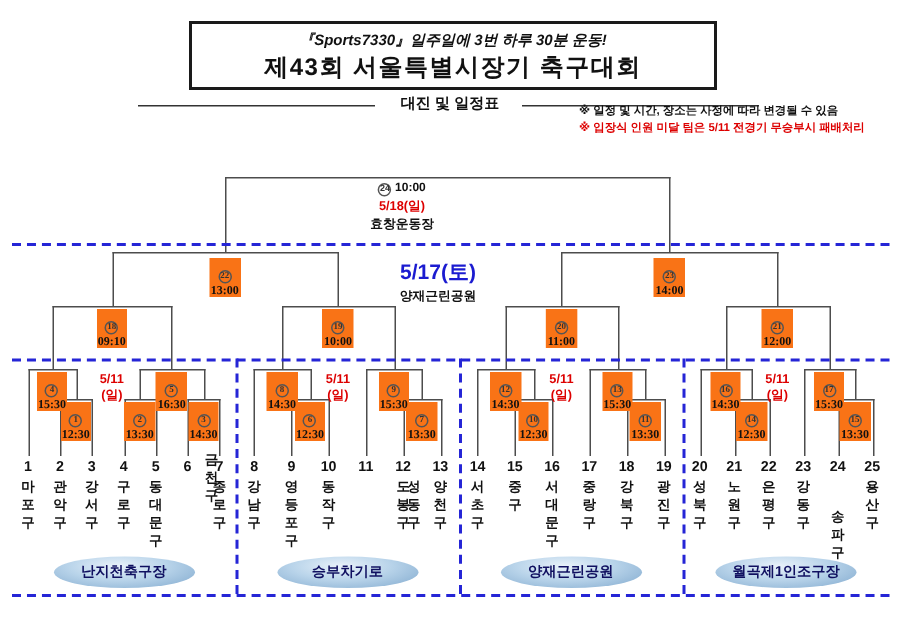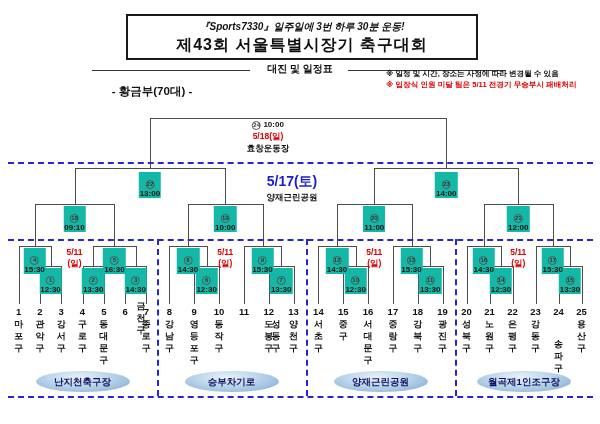--- a/index.html
+++ b/index.html
@@ -14,21 +14,21 @@
   .subrule{position:absolute;height:1px;background:#333;top:70px;width:158px;}
   .subrule.l{left:92px}.subrule.r{left:348px}
   .division{position:absolute;left:152px;top:84px;transform:translateX(-50%);
             font-size:11.5px;font-weight:700;}
   .notes{position:absolute;left:386px;top:69px;font-size:7.6px;font-weight:700;line-height:10.5px;white-space:nowrap;}
   .note-red{color:#dd0000;}
   .ln{position:absolute;background:#4d4d4d;}
   .dash-h{position:absolute;height:0;border-top:2px dashed #2525d6;}
   .dash-v{position:absolute;width:0;border-left:2px dashed #2525d6;}
   .mlabel{position:absolute;transform:translateX(-50%);text-align:center;line-height:1.1;
-          background:#14b8a6;padding:0 1px;white-space:nowrap;}
+          background:#f97316;padding:0 1px;white-space:nowrap;font-family:Liberation Serif, serif;}
   .cnum{display:inline-block;width:9px;height:9px;box-sizing:border-box;border:1px solid #555;
         border-radius:50%;font-size:6px;font-weight:700;line-height:7px;text-align:center;color:#333;}
   .mtime{font-size:8px;font-weight:700;color:#111;}
   .team-no{position:absolute;transform:translateX(-50%);font-size:9.5px;font-weight:700;}
   .team-name{position:absolute;transform:translateX(-50%);width:11px;font-size:9px;font-weight:700;
              line-height:12px;word-break:break-all;text-align:center;}
   .red511{position:absolute;transform:translateX(-50%);text-align:center;color:#dd0000;
           font-size:8.5px;font-weight:700;line-height:1.35;}
   .oval{position:absolute;transform:translateX(-50%);width:94px;height:21px;border-radius:50%;
         background:radial-gradient(ellipse at 45% 30%, #e9f2fa 0%, #b9d4ea 45%, #7fa8cd 100%);
@@ -50,21 +50,20 @@
 
   <div class="hbox">
     <div class="slogan">『Sports7330』일주일에 3번 하루 30분 운동!</div>
     <div class="title">제43회 서울특별시장기 축구대회</div>
   </div>
 
   <div class="subrule l"></div>
   <div class="subtitle">대진 및 일정표</div>
   <div class="subrule r"></div>
 
-  <div class="division">- 황금부(70대) -</div>
 
   <div class="notes">
     <div>※ 일정 및 시간, 장소는 사정에 따라 변경될 수 있음</div>
     <div class="note-red">※ 입장식 인원 미달 팀은 5/11 전경기 무승부시 패배처리</div>
   </div>
 
   <div class="final-label">
     <div class="fl1"><span class="cnum">24</span> <span class="mtime">10:00</span></div>
     <div class="fl-date">5/18(일)</div>
     <div class="fl-venue">효창운동장</div>

